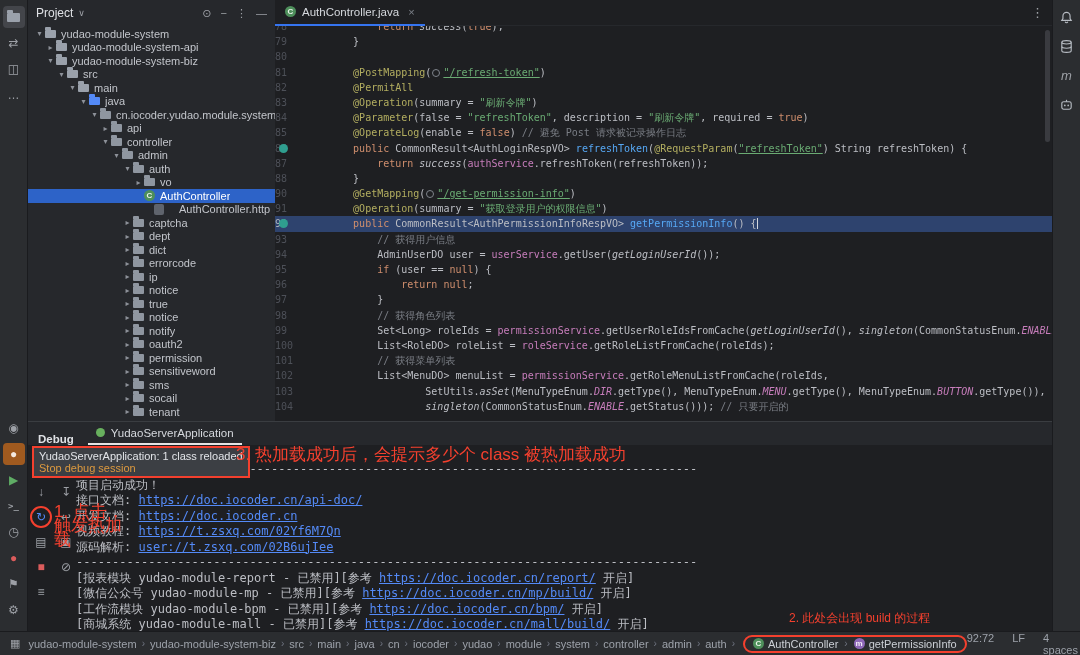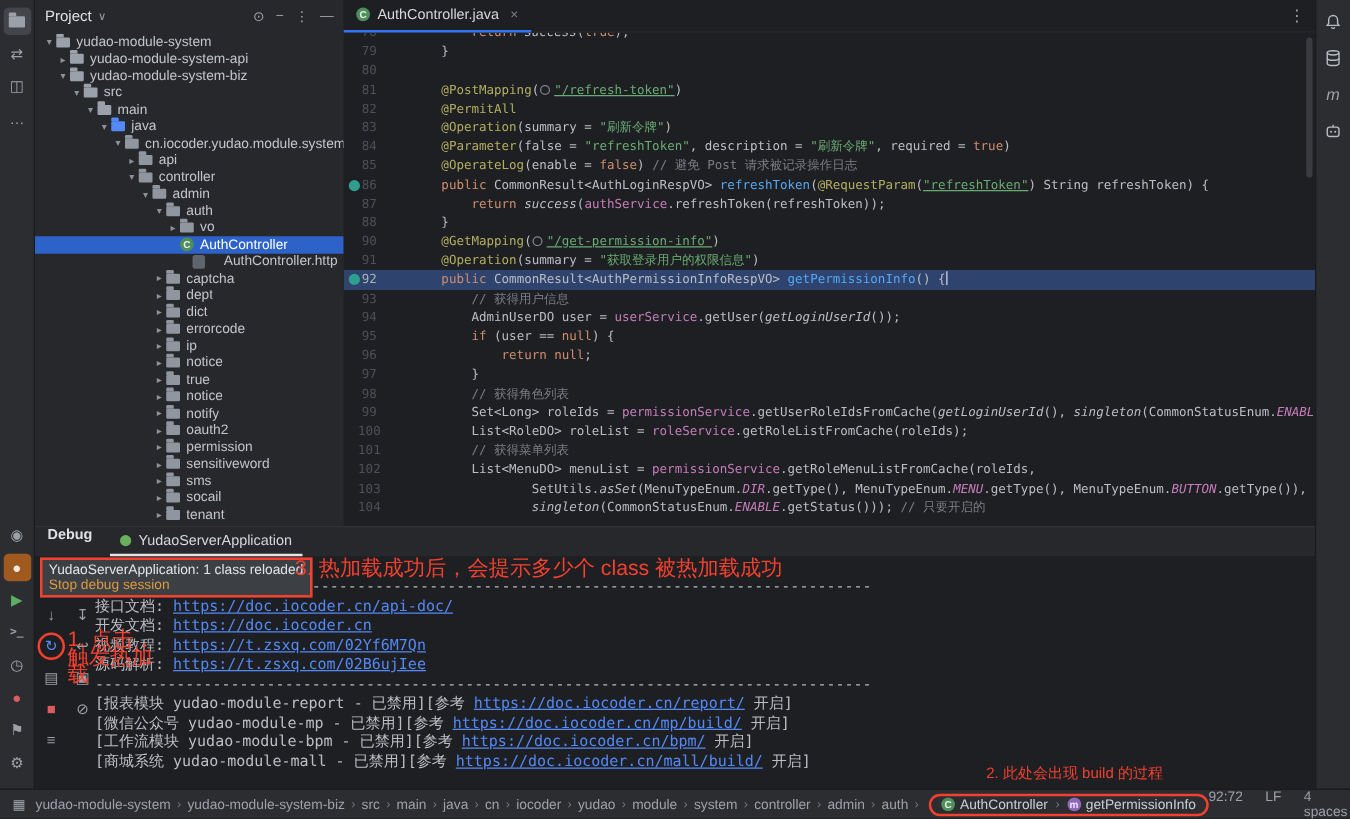--- a/index.html
+++ b/index.html
@@ -45,35 +45,35 @@
 
 
 #tabbar{position:absolute;left:275px;top:0;width:777px;height:26px;background:#1e1f22;border-bottom:1px solid #26282c;display:flex;align-items:center;z-index:4}
 .etab{height:26px;display:flex;align-items:center;gap:6px;padding:0 10px;border-bottom:2px solid #3574f0;color:#d5d8dd;font-size:11.5px;cursor:pointer}
 .etab .close{color:#7d828a;font-size:11px;margin-left:3px}
 #tab-more{position:absolute;right:8px;top:5px;color:#9da0a6;font-size:13px;cursor:pointer}
 #code{position:absolute;left:275px;top:26px;width:777px;height:395px;overflow:hidden;font-family:"DejaVu Sans Mono","Liberation Mono",monospace;font-size:10px;line-height:15.2px}
 .cl{display:flex;height:15.2px;white-space:pre}
 .cl.partial{margin-top:-7px}
 .cl.hl{background:#2e436e}
-.gut{width:54px;flex:none;text-align:center;padding-right:13px;color:#4d5058;position:relative}
+.gut{width:54px;flex:none;text-align:left;padding-right:13px;color:#4d5058;position:relative}
 .cl.hl .gut{color:#aeb3bb}
 .gicon{position:absolute;left:4px;top:3px;width:9px;height:9px;border-radius:50%;background:#2f9e8f;cursor:pointer}
 .ltxt{flex:1;overflow:hidden}
 .t-d{color:#bcbec4}.t-k{color:#cf8e6d}.t-s{color:#6aab73}
 .t-su{color:#6aab73;text-decoration:underline}
 .t-a{color:#b3ae60}.t-c{color:#7a7e85}.t-f{color:#c77dbb}.t-m{color:#56a8f5}
 .t-si{font-style:italic;color:#bcbec4}.t-fi{font-style:italic;color:#c77dbb}
 .t-g{display:inline-block;width:8px;height:8px;border:1px solid #7f848c;border-radius:50%;margin:0 3px 0 1px;vertical-align:-1px}
 .caret{display:inline-block;width:1px;height:11px;background:#d4d7dd;vertical-align:-2px}
 #scrollthumb{position:absolute;right:2px;top:4px;width:5px;height:112px;background:#4c4f55;border-radius:3px;opacity:.6}
 
 
 #debug{position:absolute;left:28px;top:421px;width:1024px;height:210px;background:#1e1f22;border-top:1px solid #3a3d41;z-index:3}
-#debug-header{height:23px;display:flex;align-items:flex-start;background:#26282c;padding-left:10px;gap:14px}
+#debug-header{height:23px;display:flex;align-items:flex-end;background:#26282c;padding-left:10px;gap:14px}
 #debug-title{font-size:11.5px;font-weight:700;color:#dfe1e5;cursor:pointer}
 .dtab{height:23px;display:flex;align-items:center;gap:6px;padding:0 8px;border-bottom:2px solid #e5e5e5;font-size:11.5px;color:#d5d8dd;cursor:pointer}
 .spring-ic{width:9px;height:9px;border-radius:50%;background:#68b05e;flex:none}
 #debug-body{position:absolute;top:23px;left:0;right:0;bottom:0}
 .dbg-col{position:absolute;top:0;bottom:0;width:24px;display:flex;flex-direction:column;align-items:center;padding-top:39px;gap:9px}
 #dbg-col1{left:1px}#dbg-col2{left:26px}
 .dbtn{width:16px;height:16px;display:flex;align-items:center;justify-content:center;color:#9da0a6;font-size:12px;cursor:pointer}
 .dbtn.accent{color:#548af7}.dbtn.danger{color:#db5c5c}
 .circled{border:2px solid #f4402e;border-radius:50%;width:22px;height:22px;display:flex;align-items:center;justify-content:center;margin:-3px 0}
 #balloon{position:absolute;left:4px;top:1px;background:#3c3f44;border:2px solid #f4402e;border-radius:0;padding:2px 5px;z-index:7}
@@ -457,24 +457,25 @@
           <div class="dbtn">↩</div>
           <div class="dbtn">▣</div>
           <div class="dbtn">⊘</div>
         </div>
       <div id="balloon">
         <div class="b1">YudaoServerApplication: 1 class reloaded</div>
         <div class="b2">Stop debug session</div>
       </div>
       <div id="console">
           <div class="con-line"><span>--------------------------------------------------------------------------------------</span></div>
+          <div class="con-line"><span>项目启动成功！</span></div>
           <div class="con-line"><span>接口文档: </span><span class="con-link">https://doc.iocoder.cn/api-doc/</span></div>
           <div class="con-line"><span>开发文档: </span><span class="con-link">https://doc.iocoder.cn</span></div>
           <div class="con-line"><span>视频教程: </span><span class="con-link">https://t.zsxq.com/02Yf6M7Qn</span></div>
-          <div class="con-line"><span>源码解析: </span><span class="con-link">https://t.zsxq.com/02B6ujIee</span></div>
+          <div class="con-line"><span>源码解析: </span><span class="con-link">user://t.zsxq.com/02B6ujIee</span></div>
           <div class="con-line"><span>--------------------------------------------------------------------------------------</span></div>
           <div class="con-line"><span>[报表模块 yudao-module-report - 已禁用][参考 </span><span class="con-link">https://doc.iocoder.cn/report/</span><span> 开启]</span></div>
           <div class="con-line"><span>[微信公众号 yudao-module-mp - 已禁用][参考 </span><span class="con-link">https://doc.iocoder.cn/mp/build/</span><span> 开启]</span></div>
           <div class="con-line"><span>[工作流模块 yudao-module-bpm - 已禁用][参考 </span><span class="con-link">https://doc.iocoder.cn/bpm/</span><span> 开启]</span></div>
           <div class="con-line"><span>[商城系统 yudao-module-mall - 已禁用][参考 </span><span class="con-link">https://doc.iocoder.cn/mall/build/</span><span> 开启]</span></div>
         </div>
       <div id="anno1" class="anno">1. 点击，触发热加载</div>
       <div id="anno3" class="anno">3. 热加载成功后，会提示多少个 class 被热加载成功</div>
     </div>
   </div>

